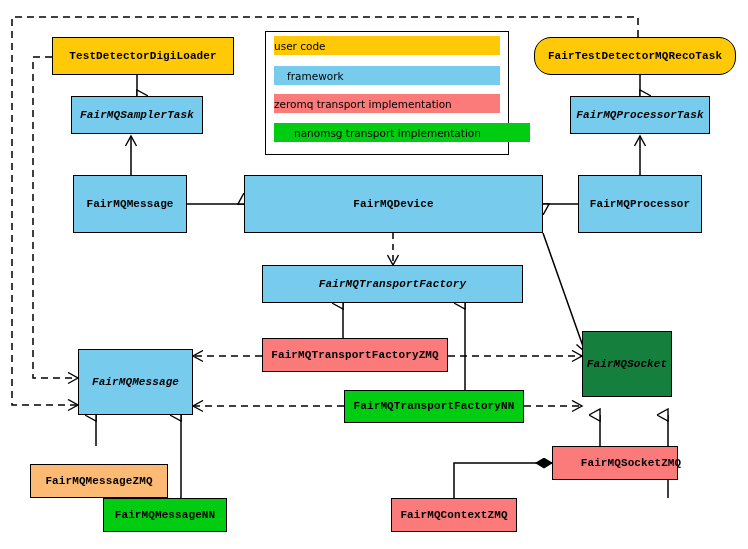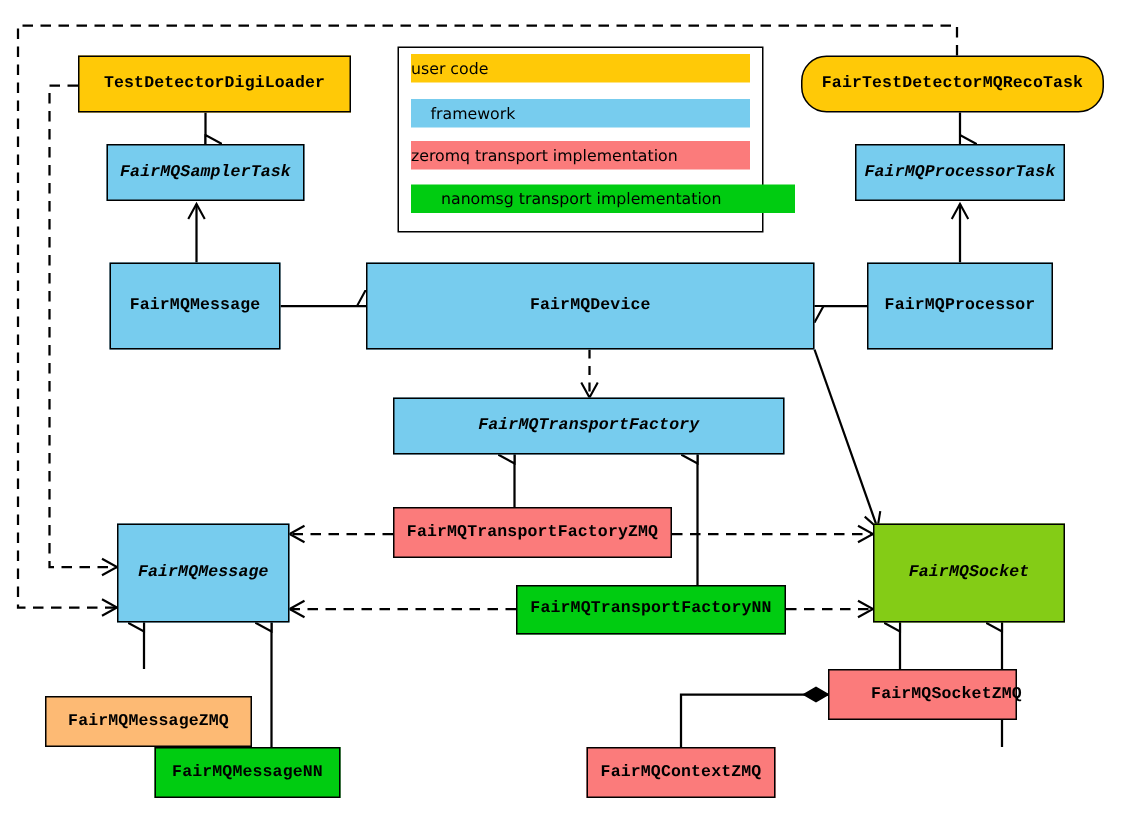--- a/index.html
+++ b/index.html
@@ -99,19 +99,19 @@
   <div class="node abstract" style="left: 71px; top: 96px; width: 132px; height: 38px; background: rgb(119, 204, 238);">FairMQSamplerTask</div>
   <div class="node" style="left: 73px; top: 175px; width: 114px; height: 58px; background: rgb(119, 204, 238);">FairMQMessage</div>
   <div class="node" style="left: 244px; top: 175px; width: 299px; height: 58px; background: rgb(119, 204, 238);">FairMQDevice</div>
   <div class="node" style="left: 534px; top: 37px; width: 202px; height: 38px; background: rgb(255, 201, 7); border-radius: 17px;">FairTestDetectorMQRecoTask</div>
   <div class="node abstract" style="left: 570px; top: 96px; width: 140px; height: 38px; background: rgb(119, 204, 238);">FairMQProcessorTask</div>
   <div class="node" style="left: 578px; top: 175px; width: 124px; height: 58px; background: rgb(119, 204, 238);">FairMQProcessor</div>
   <div class="node abstract" style="left: 262px; top: 265px; width: 261px; height: 38px; background: rgb(119, 204, 238);">FairMQTransportFactory</div>
   <div class="node" style="left: 262px; top: 338px; width: 186px; height: 34px; background: rgb(251, 123, 123);">FairMQTransportFactoryZMQ</div>
   <div class="node abstract" style="left: 78px; top: 349px; width: 115px; height: 66px; background: rgb(119, 204, 238);">FairMQMessage</div>
   <div class="node" style="left: 344px; top: 390px; width: 180px; height: 33px; background: rgb(0, 204, 17);">FairMQTransportFactoryNN</div>
-  <div class="node abstract" style="left: 582px; top: 349px; width: 128px; height: 66px; background: #84cc16;">FairMQSocket</div>
+  <div class="node abstract" style="left: 582px; top: 331px; width: 90px; height: 66px; background: #15803d;">FairMQSocket</div>
   <div class="node" style="left: 30px; top: 464px; width: 138px; height: 34px; background: #fdba74;">FairMQMessageZMQ</div>
   <div class="node" style="left: 103px; top: 498px; width: 124px; height: 34px; background: rgb(0, 204, 17);">FairMQMessageNN</div>
   <div class="node" style="left: 552px; top: 446px; width: 126px; height: 34px; background: rgb(251, 123, 123); padding-left: 32px;">FairMQSocketZMQ</div>
   <div class="node" style="left: 391px; top: 498px; width: 126px; height: 34px; background: rgb(251, 123, 123);">FairMQContextZMQ</div>
 
 </div>
 
 </body></html>

